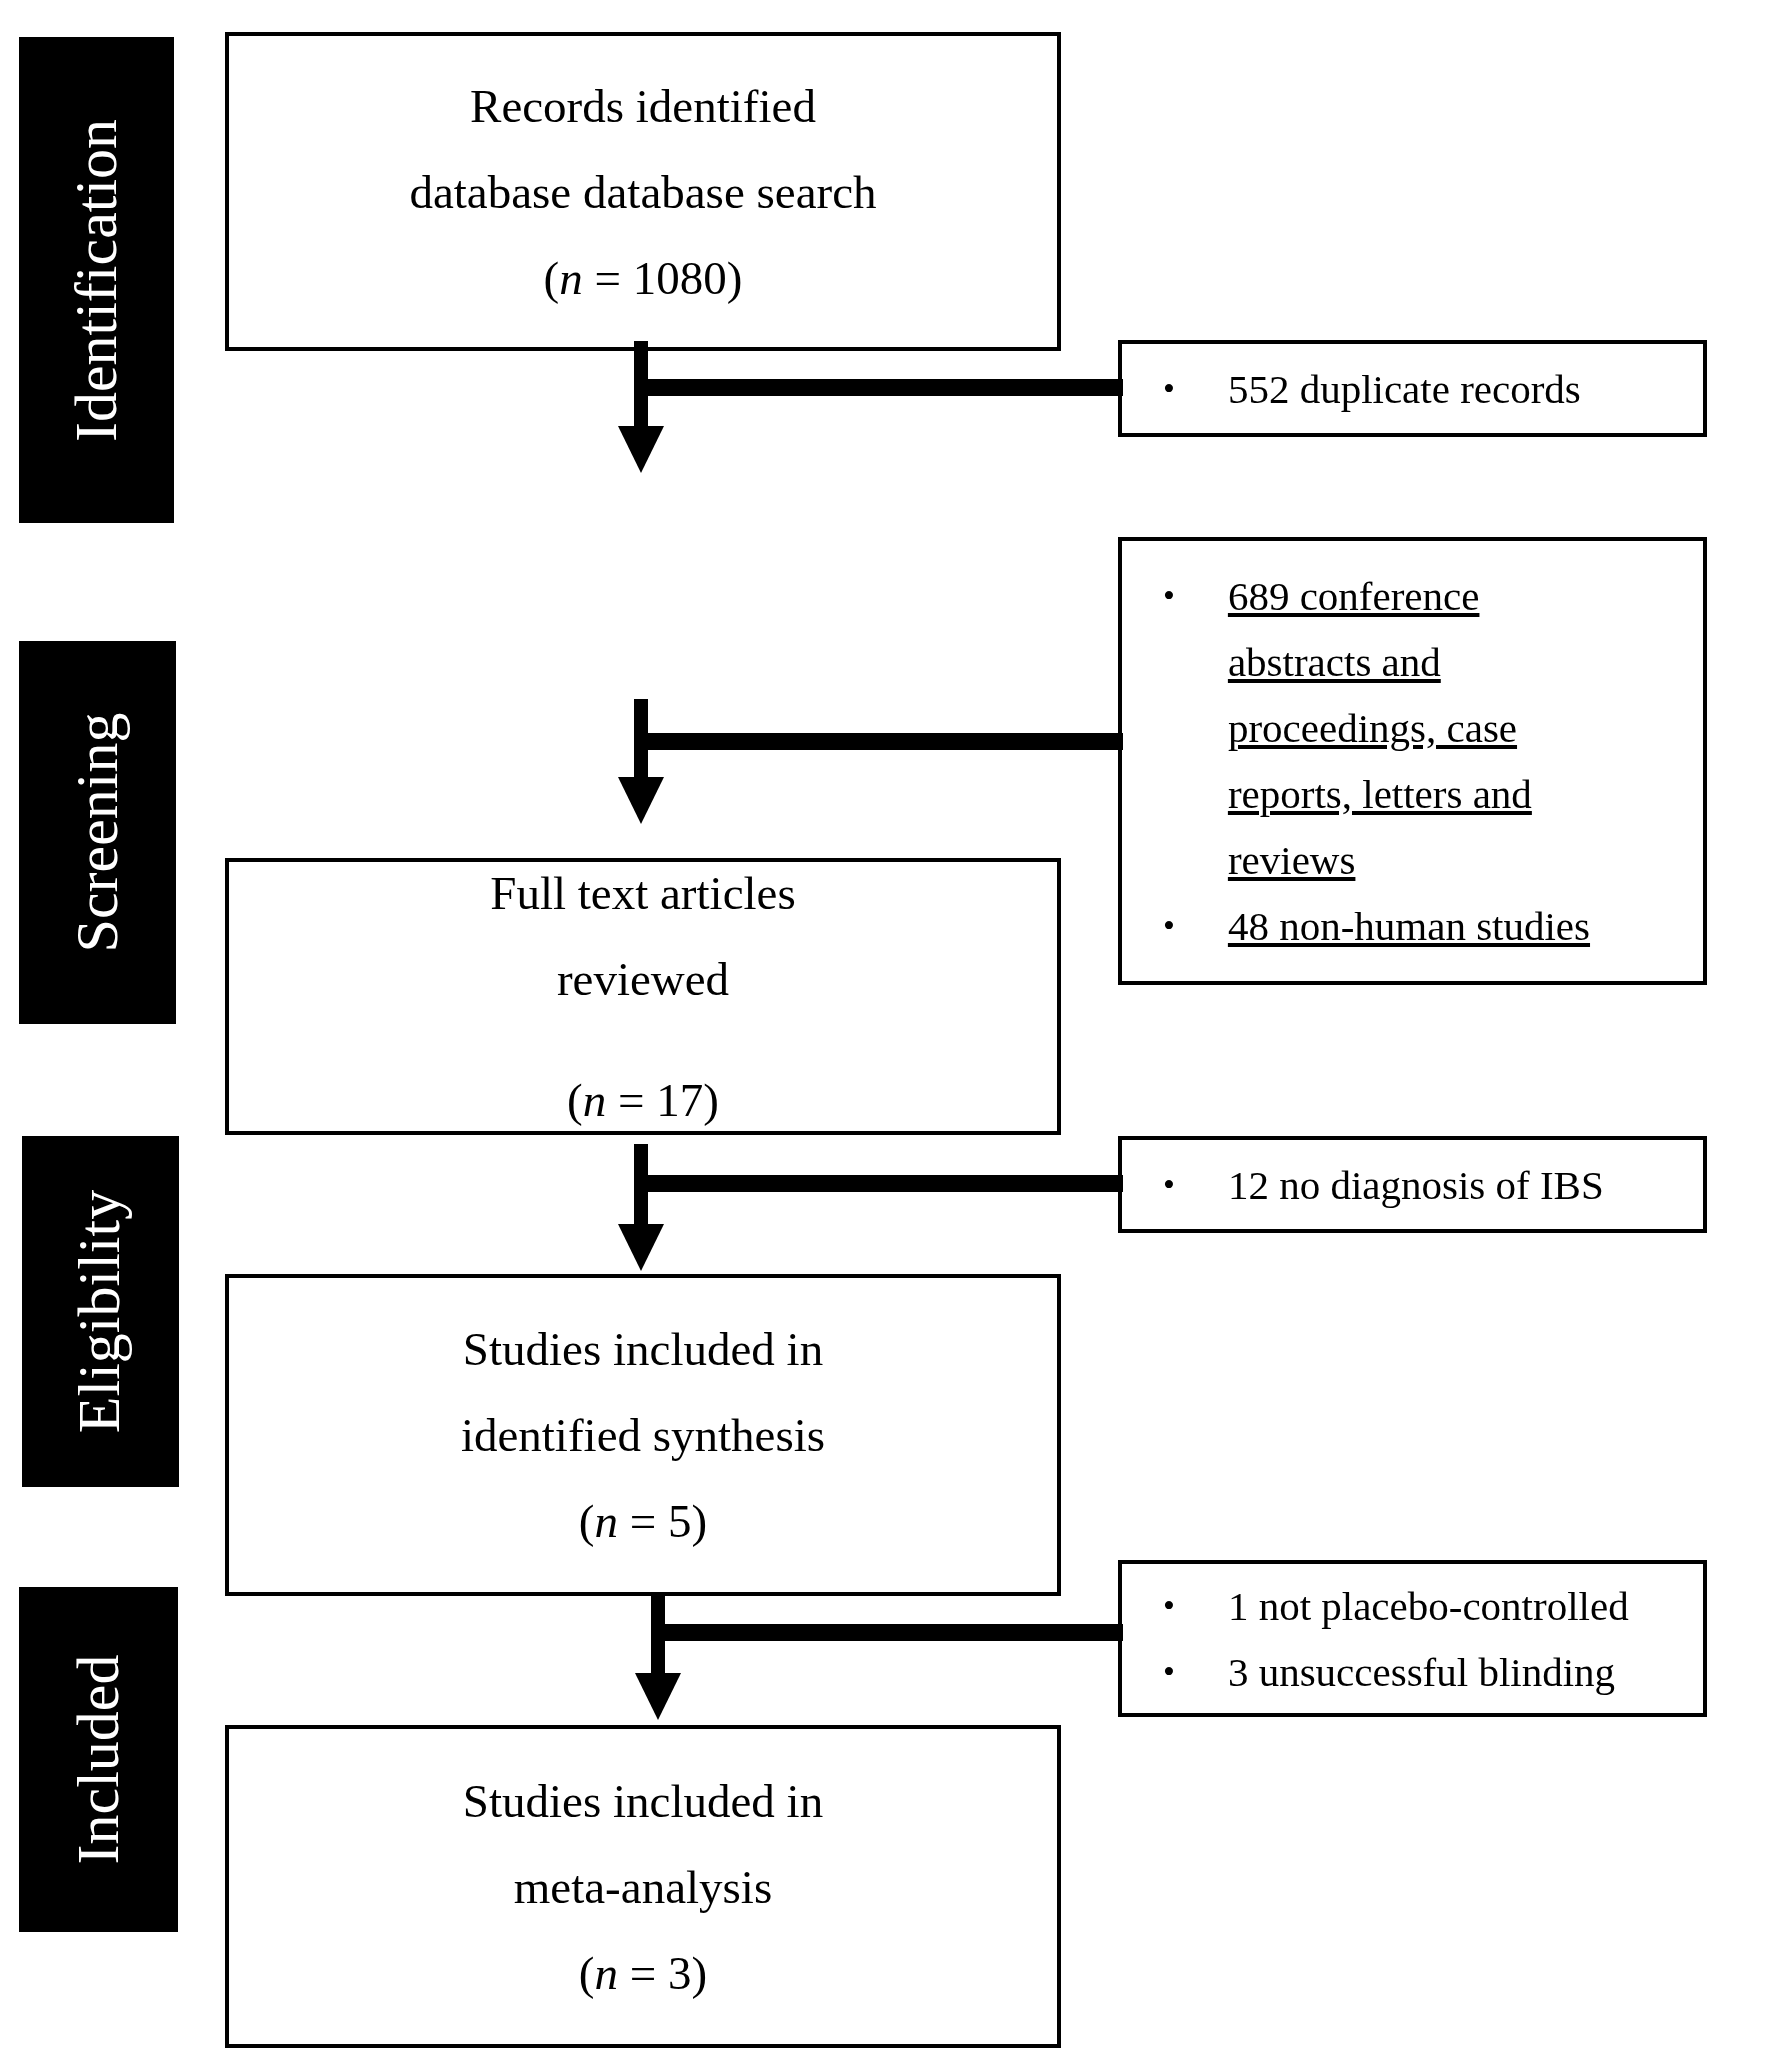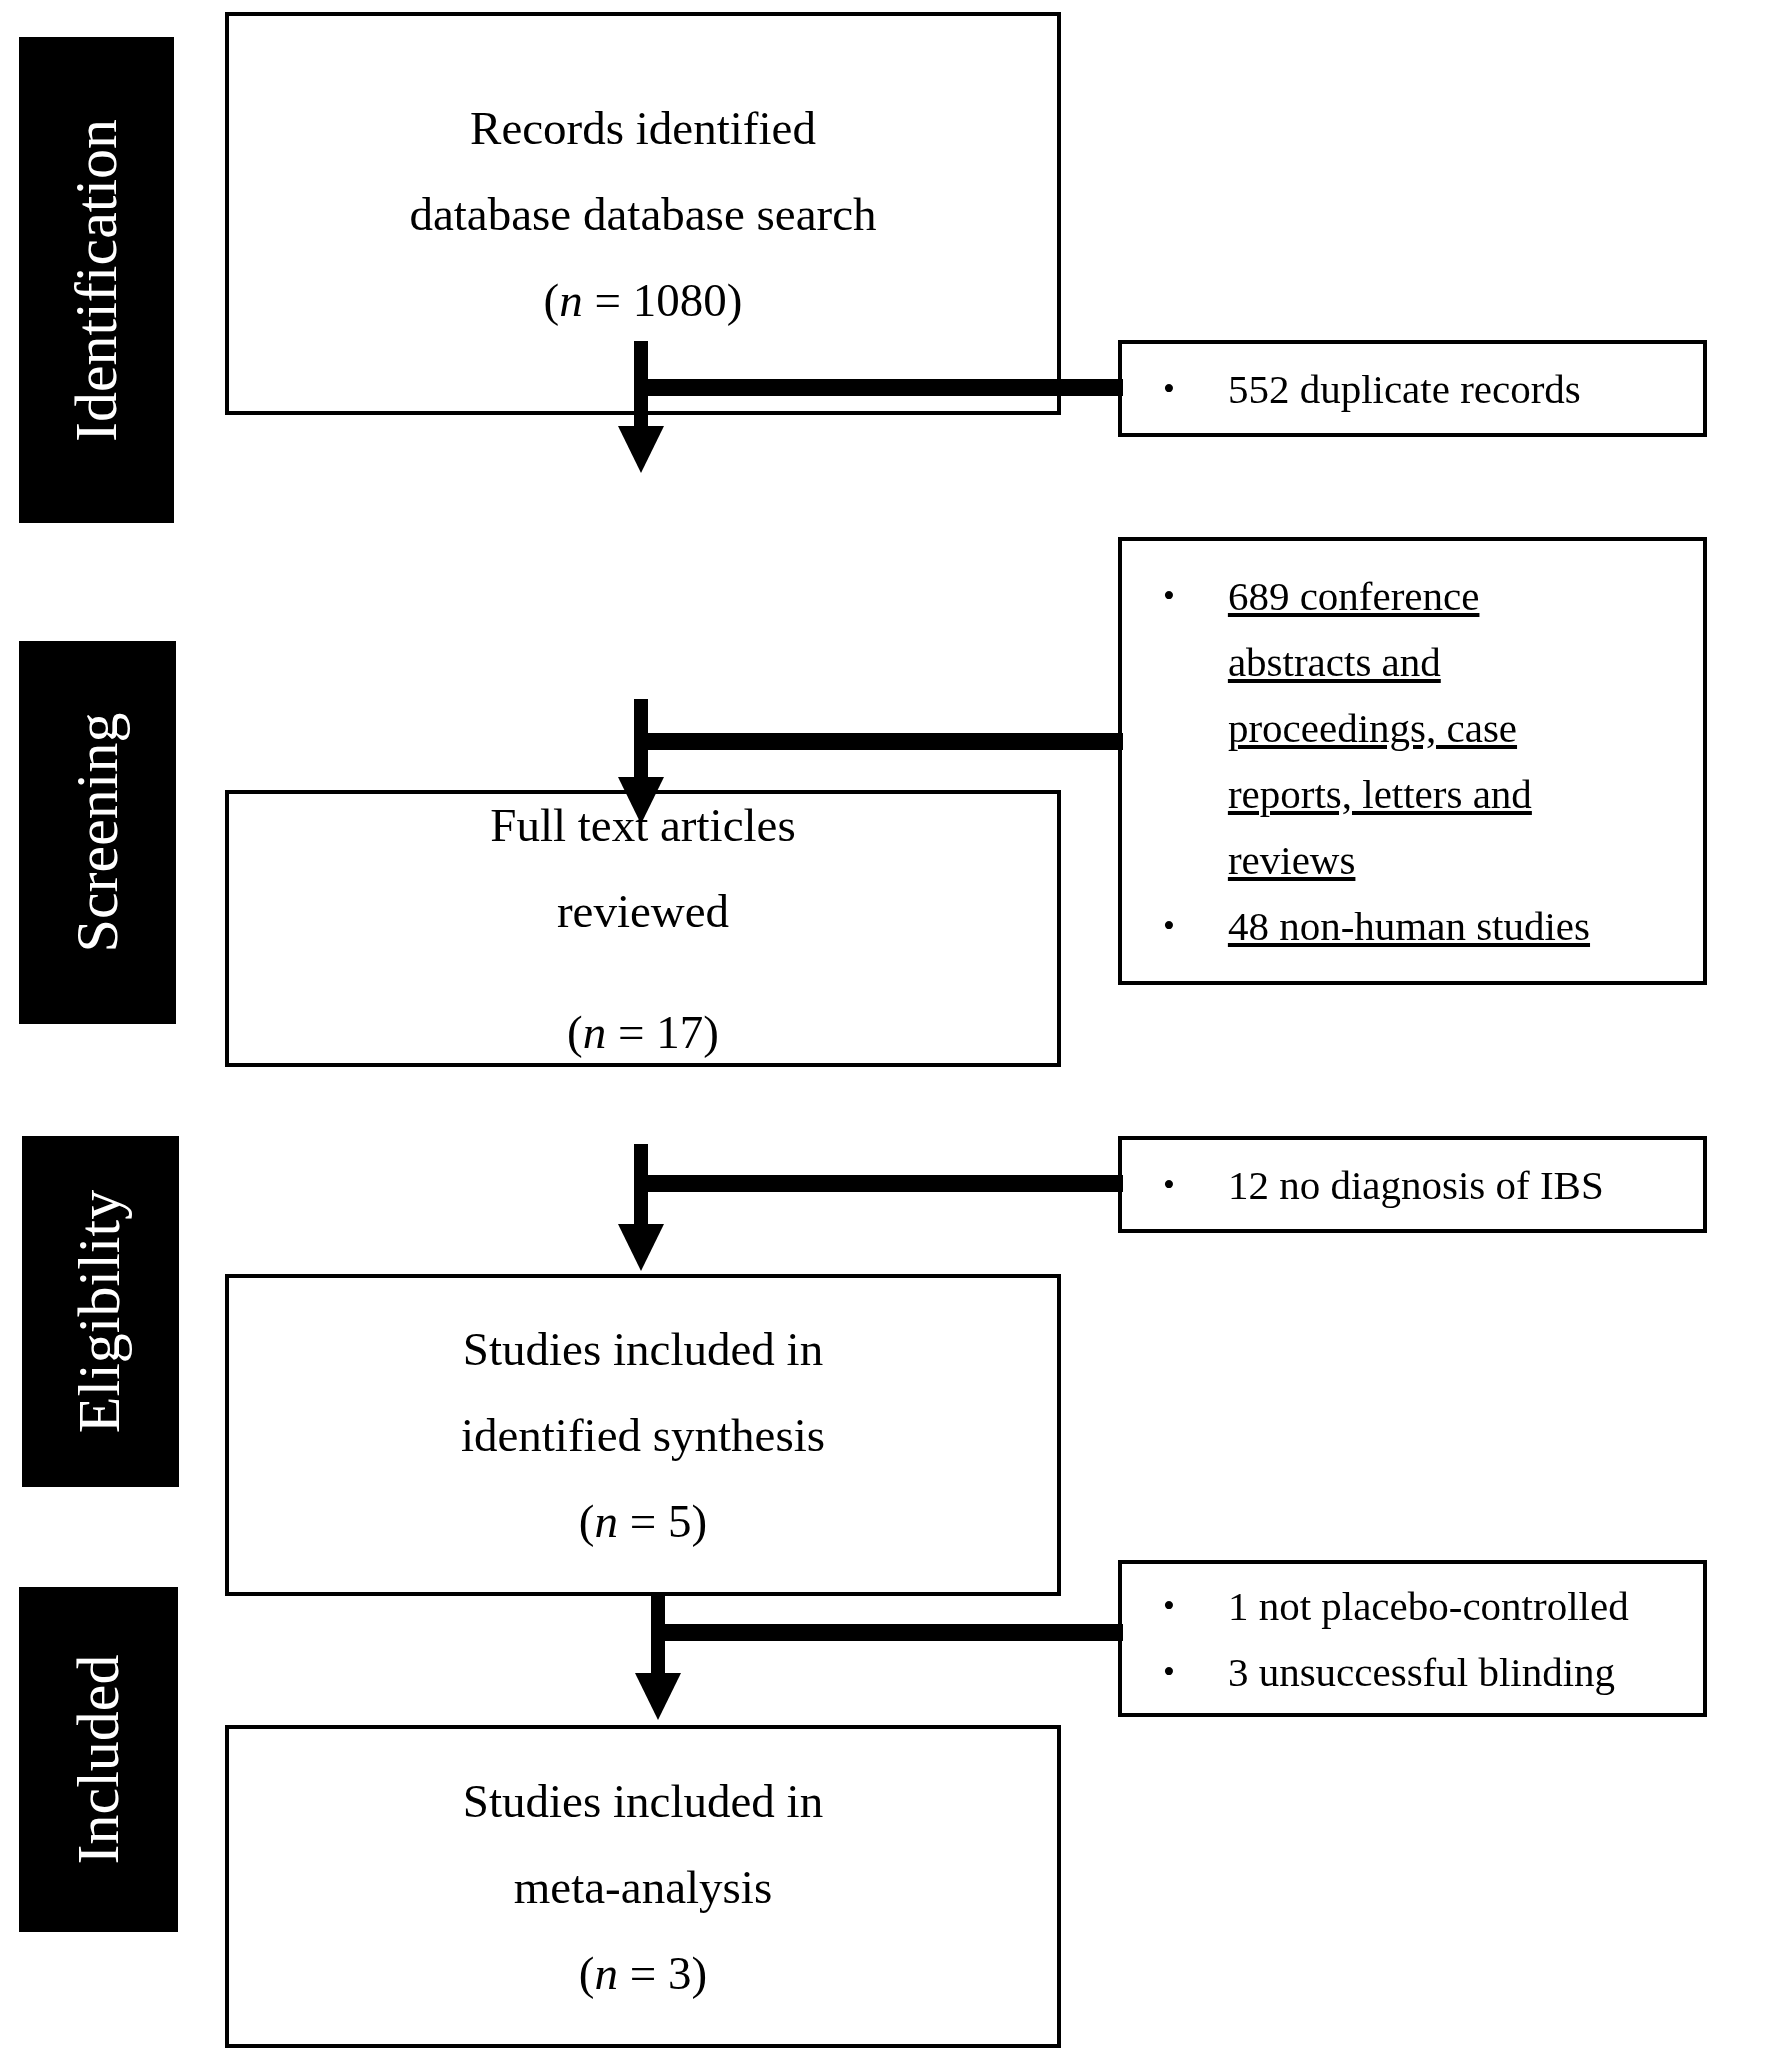--- a/index.html
+++ b/index.html
@@ -51,28 +51,28 @@
   <div class="stage" style="left:19px;top:641px;width:157px;height:383px;">
     <span class="stage-label">Screening</span>
   </div>
   <div class="stage" style="left:21.5px;top:1136px;width:157px;height:351px;">
     <span class="stage-label">Eligibility</span>
   </div>
   <div class="stage" style="left:19px;top:1587px;width:159px;height:345px;">
     <span class="stage-label">Included</span>
   </div>
 
-  <div class="main-box" style="top:12px;height:403px;">
+  <div class="main-box" style="top:32px;height:319px;">
     <div>
         <div class="line">Records identified</div>
         <div class="line">database database search</div>
       </div>
     <div class="n-line">(<i>n</i> = 1080)</div>
   </div>
-  <div class="main-box" style="top:790px;height:277px;gap:35px;">
+  <div class="main-box" style="top:858px;height:277px;gap:35px;">
     <div>
         <div class="line">Full text articles</div>
         <div class="line">reviewed</div>
       </div>
     <div class="n-line">(<i>n</i> = 17)</div>
   </div>
   <div class="main-box" style="top:1274px;height:322px;">
     <div>
         <div class="line">Studies included in</div>
         <div class="line">identified synthesis</div>

